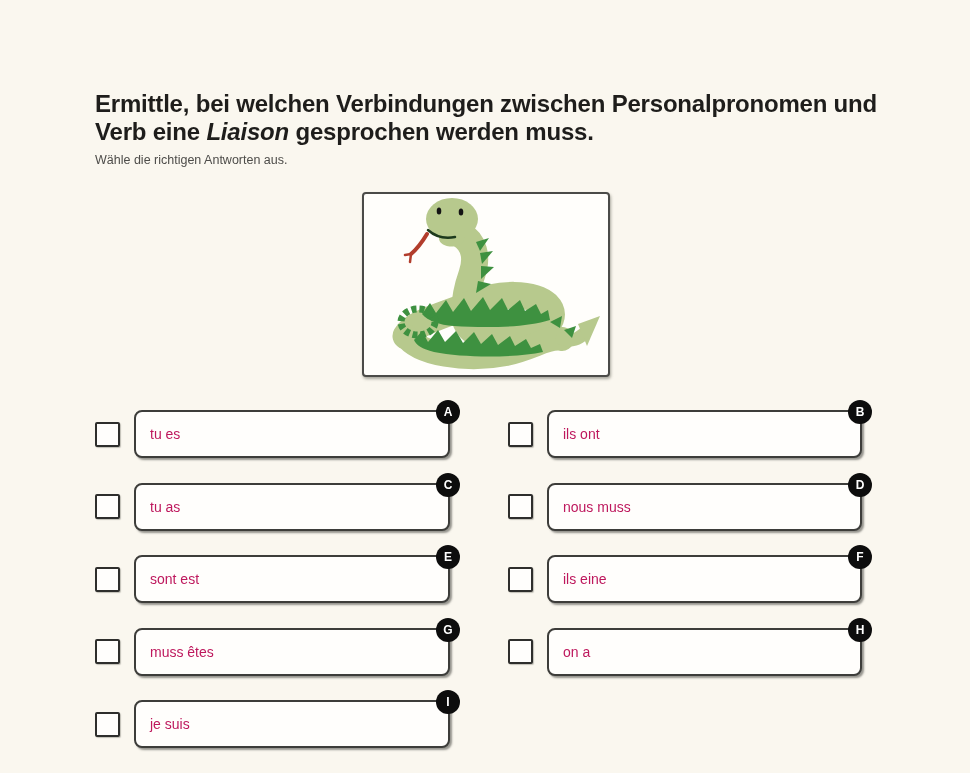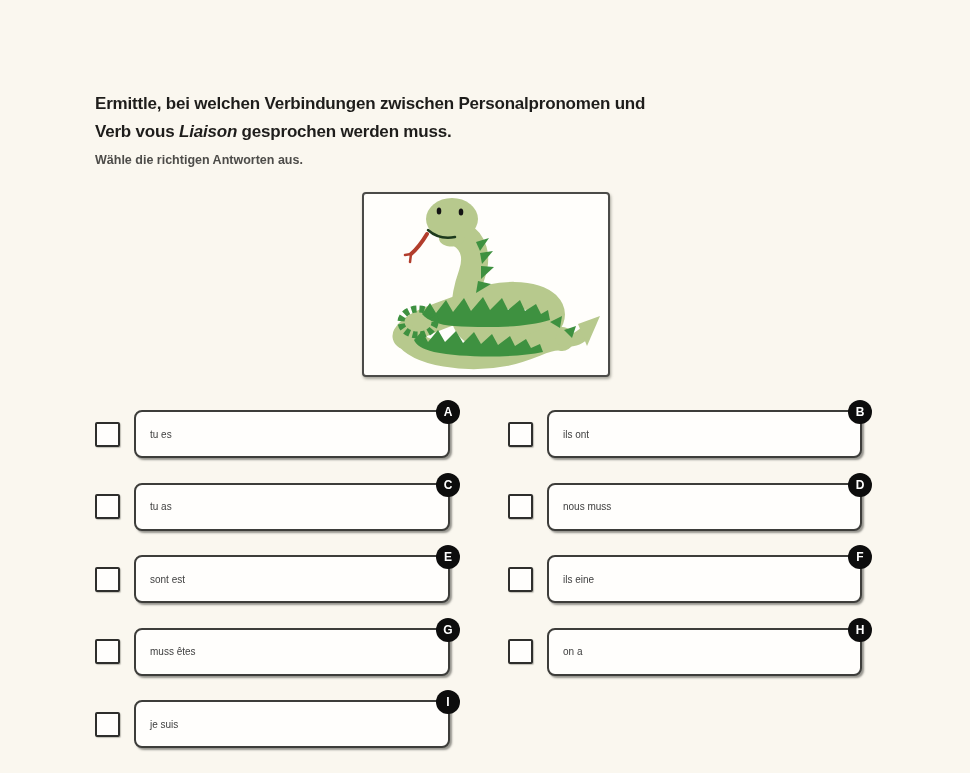--- a/index.html
+++ b/index.html
@@ -11,35 +11,34 @@
     background: #faf7ef;
     font-family: "Liberation Sans", sans-serif;
   }
   .page { position: relative; width: 970px; height: 773px; }
 
   .heading {
     position: absolute;
     left: 95px;
     top: 90px;
     width: 800px;
-    font-size: 17px;
+    font-size: 24px;
     font-weight: 700;
     line-height: 28px;
     color: #1e1d1b;
     letter-spacing: -0.2px;
   }
   .heading em { font-style: italic; }
 
   .instruction {
     position: absolute;
     left: 95px;
     top: 153px;
     font-size: 12.5px;
     color: #4d4c49;
-    font-weight: bold;
   }
 
   .image-card {
     position: absolute;
     left: 362px;
     top: 192px;
     width: 248px;
     height: 185px;
     box-sizing: border-box;
     background: #fffefb;
@@ -80,22 +79,22 @@
     border: 2px solid #3d3d3a;
     border-radius: 8px;
     box-shadow: 2px 2px 2px rgba(50,50,45,0.5);
     display: flex;
     align-items: center;
     padding-left: 14px;
     cursor: pointer;
   }
   .col-right .abox { width: 315px; }
   .albl {
-    font-size: 10px;
-    color: #404040;
+    font-size: 14px;
+    color: #be185d;
   }
   .badge {
     position: absolute;
     top: -12px;
     right: -12px;
     width: 24px;
     height: 24px;
     border-radius: 50%;
     background: #0d0d0d;
     color: #ffffff;
@@ -107,21 +106,21 @@
     line-height: 1;
   }
 </style>
 </head>
 <body>
 
 <div class="page">
 
   <div class="heading">
     <div>Ermittle, bei welchen Verbindungen zwischen Personalpronomen und</div>
-    <div><span>Verb vous </span><em>Liaison</em><span> gesprochen werden muss.</span></div>
+    <div><span>Verb eine </span><em>Liaison</em><span> gesprochen werden muss.</span></div>
   </div>
 
   <div class="instruction">Wähle die richtigen Antworten aus.</div>
 
   <div class="image-card">
     <svg viewBox="0 0 244 181" xmlns="http://www.w3.org/2000/svg">
 
       <g fill="none" stroke="#b7c98d" stroke-linecap="round">
         <path d="M 96,40 C 110,48 114,62 108,80 C 102,97 100,108 101,122" stroke-width="27"></path>
         <path d="M 101,122 C 101,140 128,148 154,143 C 182,138 195,123 183,111 C 169,98 134,99 110,109 C 82,121 50,128 42,142" stroke-width="27"></path>

